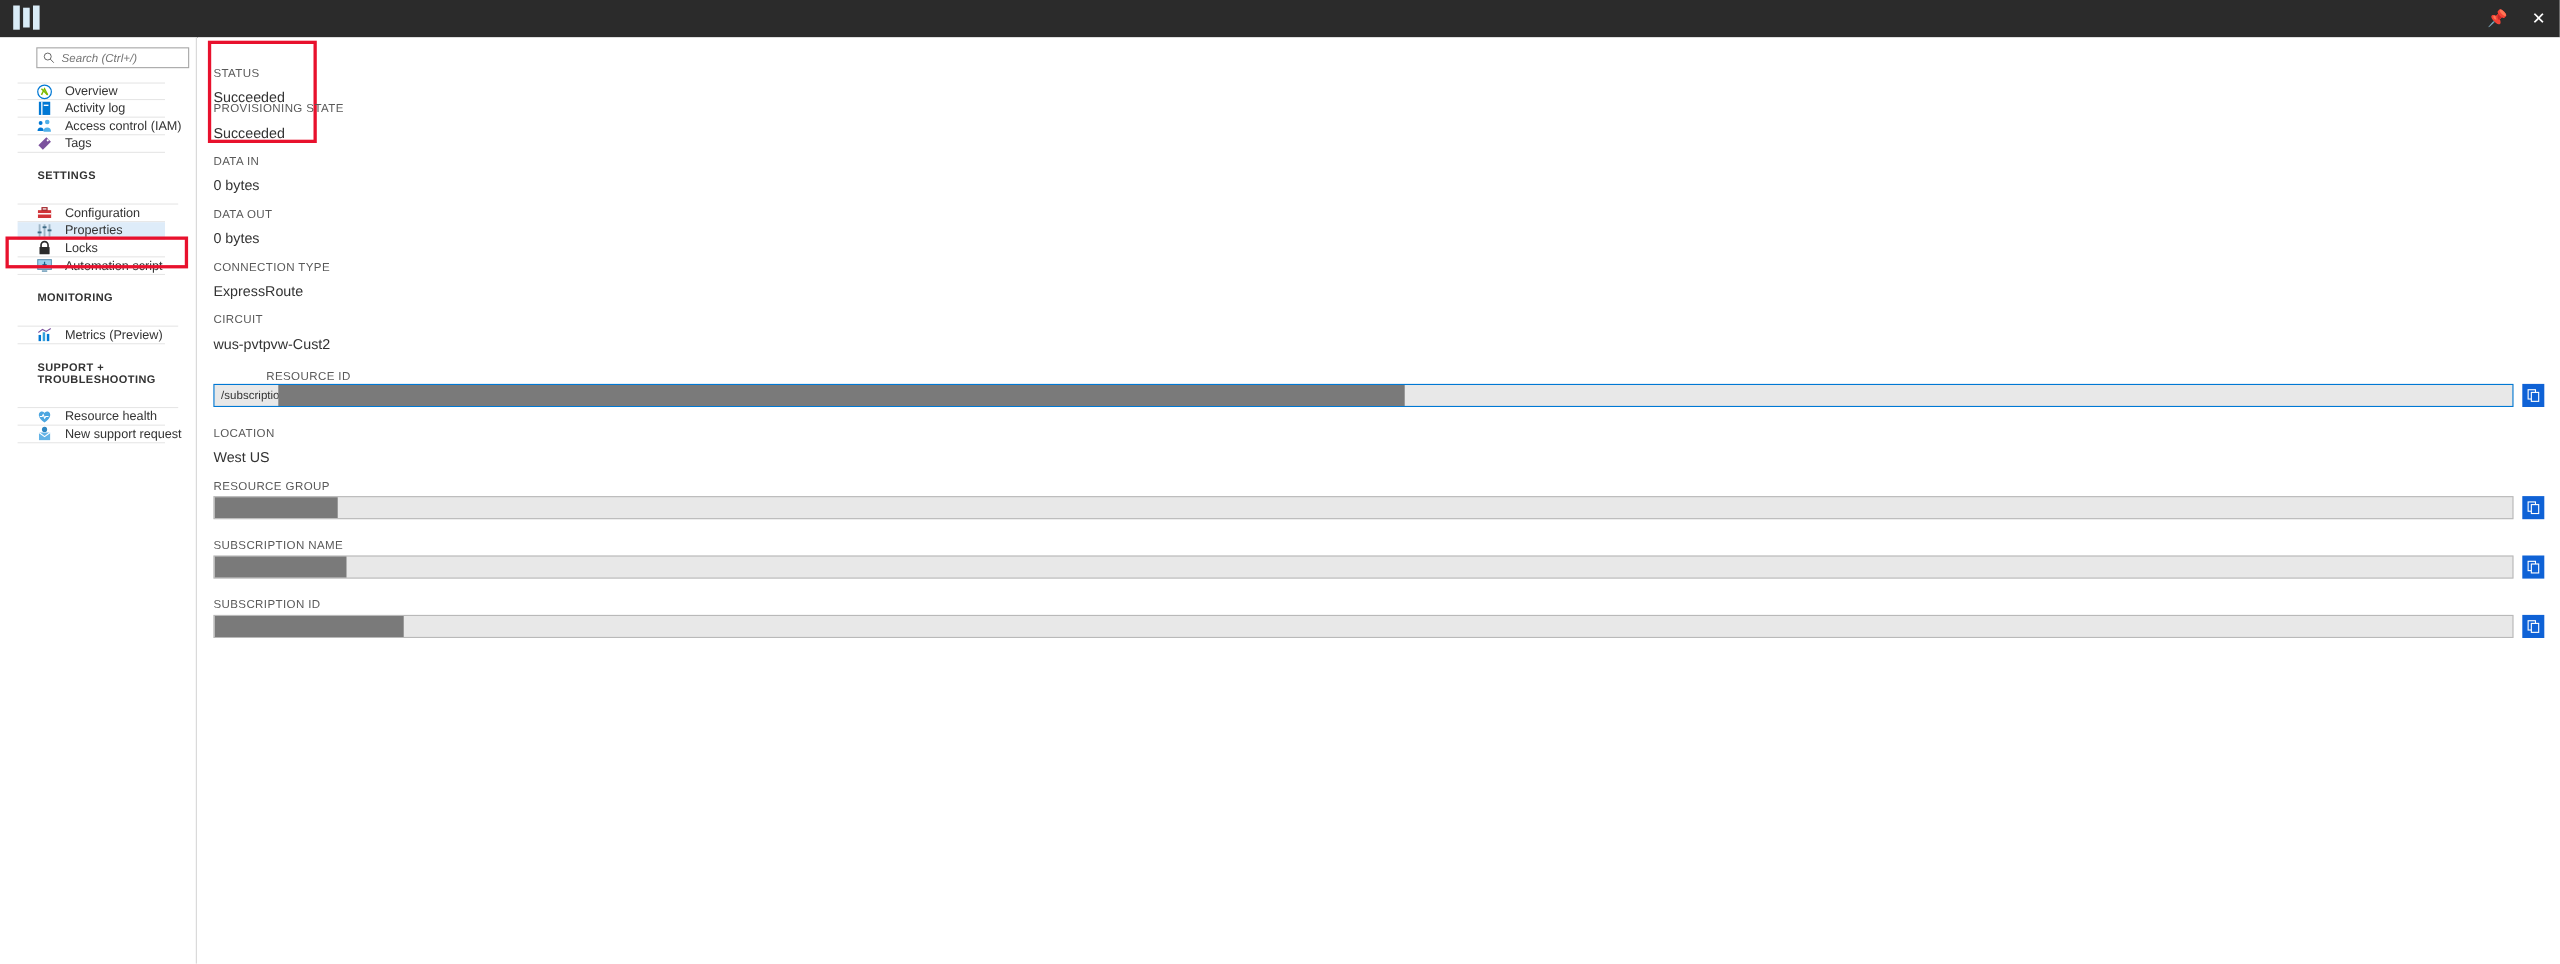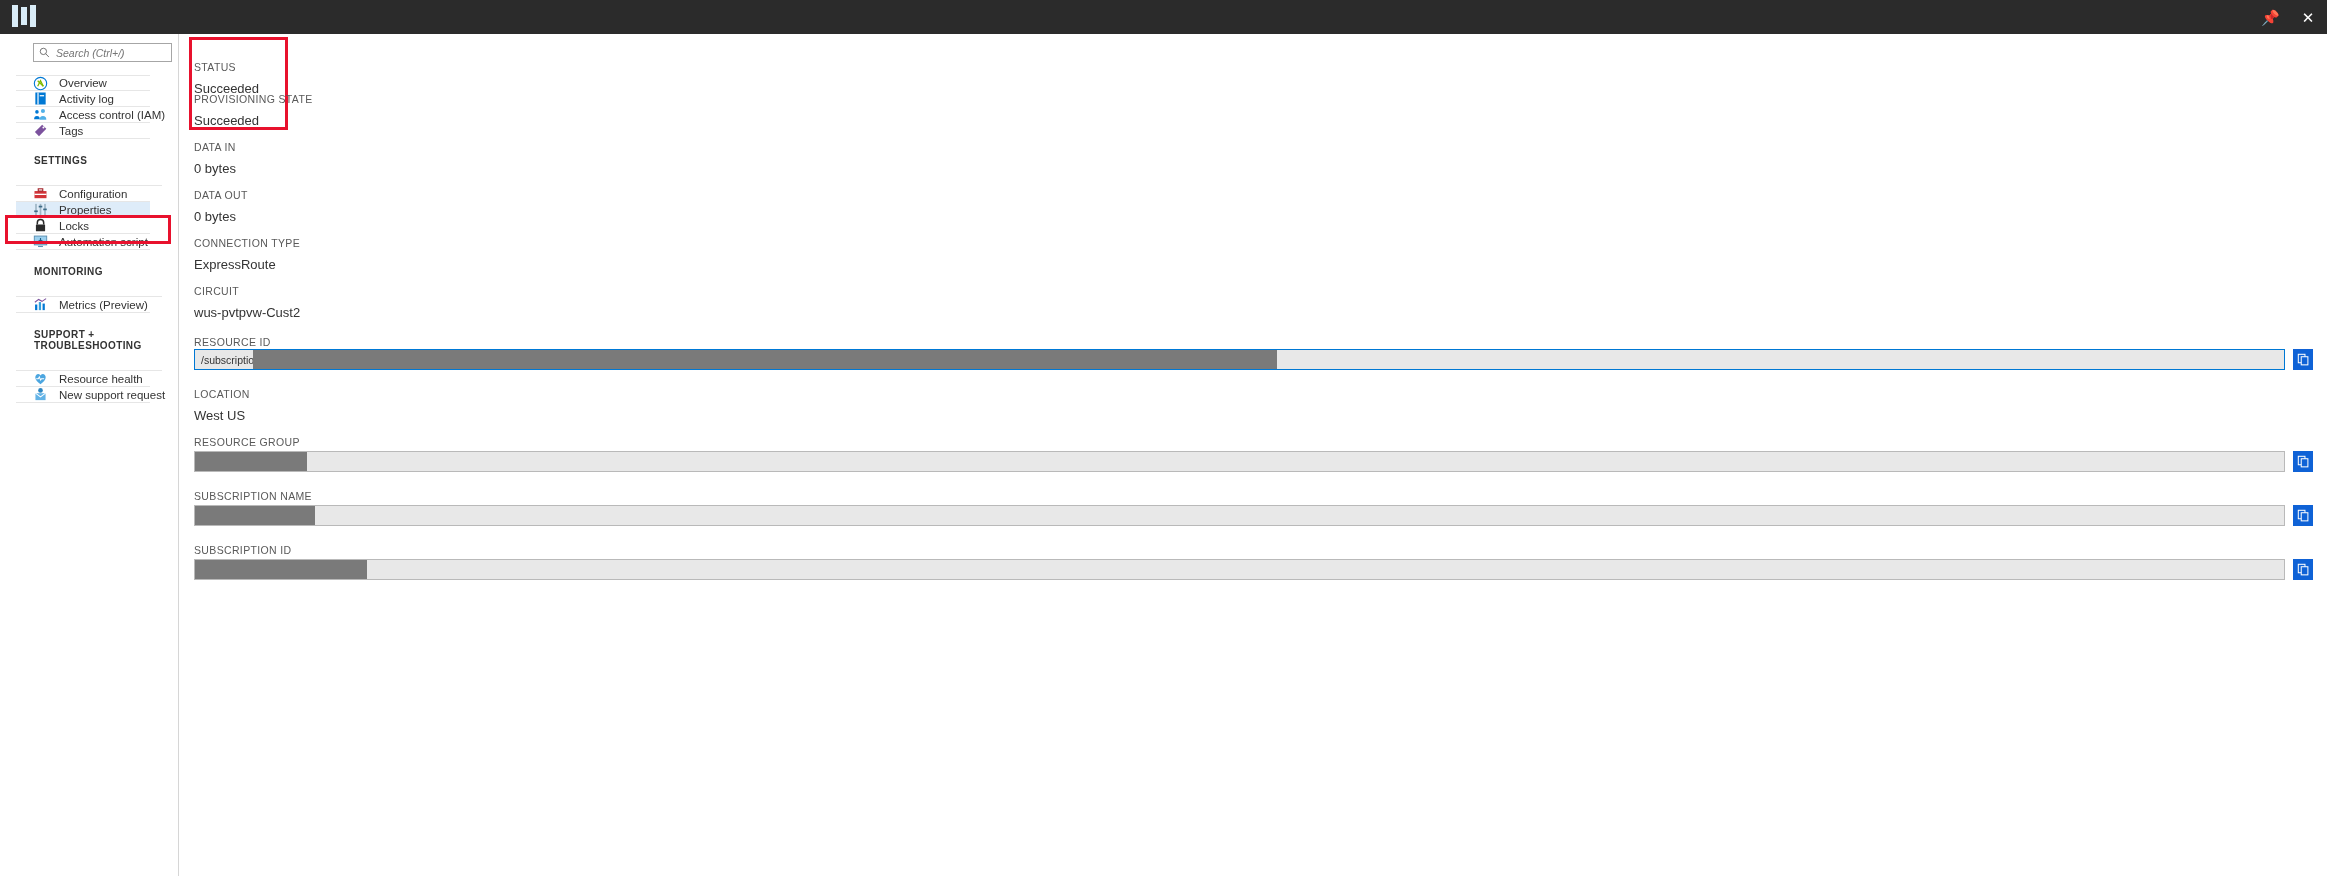--- a/index.html
+++ b/index.html
@@ -353,21 +353,21 @@
   <div class="field" style="top:203px;">
     <div class="field-label">CONNECTION TYPE</div>
     <div class="field-value">ExpressRoute</div>
   </div>
 
   <div class="field" style="top:251px;">
     <div class="field-label">CIRCUIT</div>
     <div class="field-value">wus-pvtpvw-Cust2</div>
   </div>
 
-  <div class="field" style="top:302px;">
+  <div class="field" style="top:302px;margin-left:48px;">
     <div class="field-label">RESOURCE ID</div>
   </div>
   <div class="inputrow" style="top:315px;">
     <div class="ro-input focused">
       <span>/subscriptions</span>
       <div class="redact" style="left:58px;width:1024px;"></div>
     </div>
     <div class="copy-btn">
       <svg class="copy-glyph" viewBox="0 0 16 16">
         <rect x="1.6" y="1.6" width="8.2" height="10.4" fill="none" stroke="#ffffff" stroke-width="1.25"></rect>

